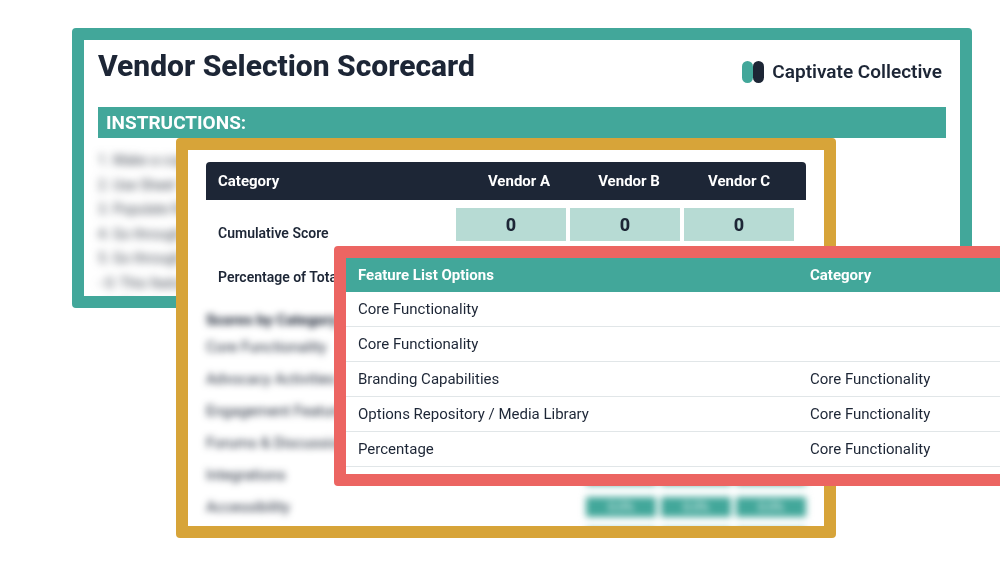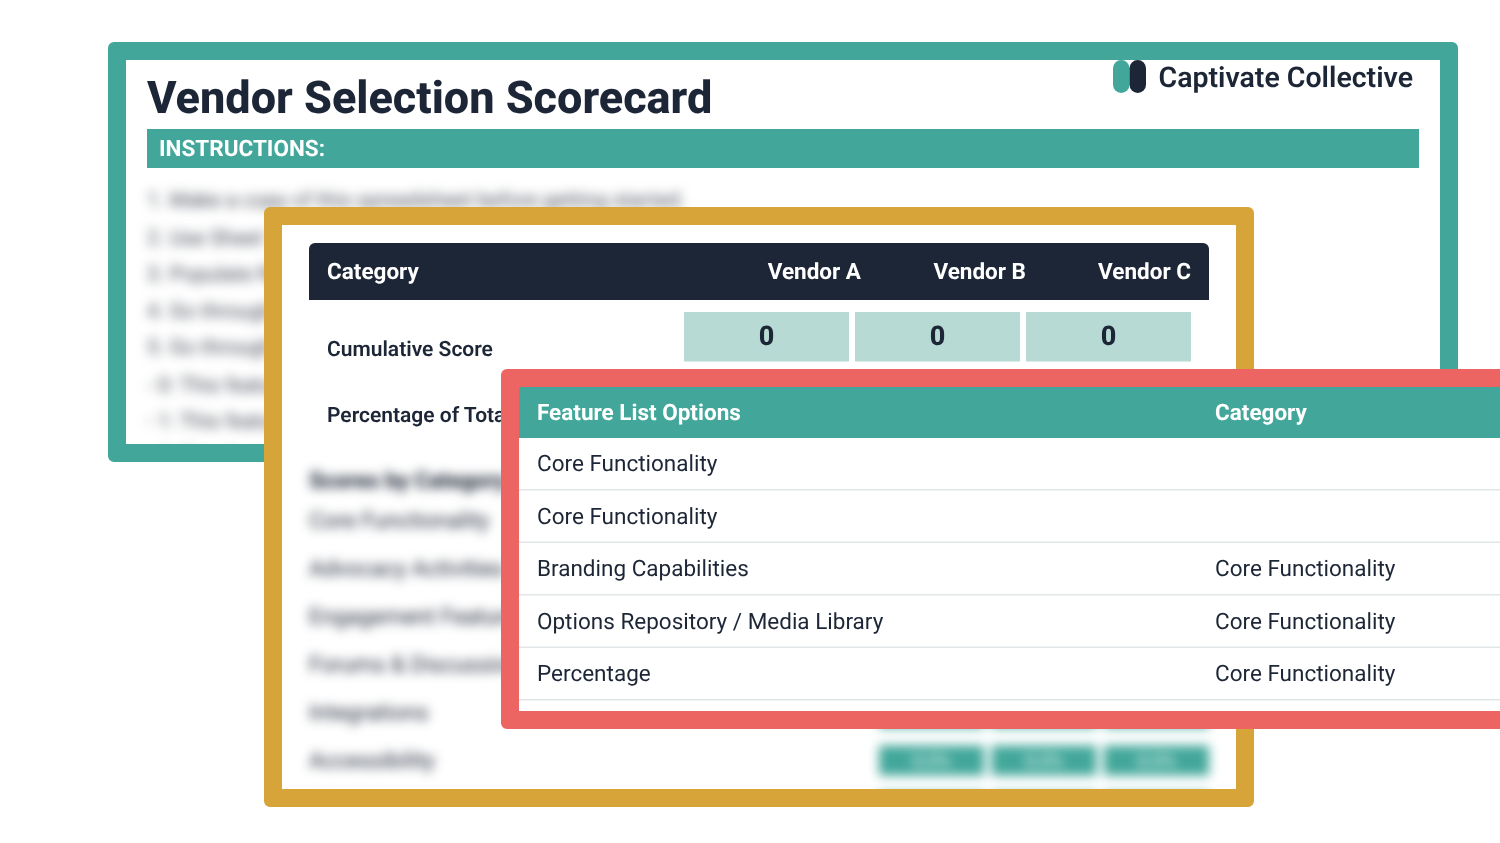--- a/index.html
+++ b/index.html
@@ -1,31 +1,31 @@
 <!DOCTYPE html>
 <html><head>
 <meta charset="utf-8">
 <style>
 *{margin:0;padding:0;box-sizing:border-box}
 body{font-family:-apple-system,BlinkMacSystemFont,"Segoe UI",Roboto,Helvetica,Arial,sans-serif;width:1000px;height:562px;position:relative;background:#fff;overflow:hidden}
 .card1{position:absolute;left:72px;top:28px;width:900px;height:280px;background:#fff;border:12px solid #42a79a;border-radius:4px;padding:8px 14px;overflow:hidden}
-.title{font-size:30px;font-weight:800;color:#1d2636;margin-bottom:3px}
-.brand{position:absolute;right:18px;top:0;display:flex;align-items:flex-start;gap:8px}
+.title{font-size:30px;font-weight:800;color:#1d2636;margin-bottom:24px}
+.brand{position:absolute;right:18px;top:20px;display:flex;align-items:flex-end;gap:8px}
 .brand-logo{width:22px;height:22px;position:relative}
 .brand-logo .l,.brand-logo .r{position:absolute;width:11px;height:22px;border-radius:11px}
 .brand-logo .l{left:0;background:#42a79a}
 .brand-logo .r{right:0;background:#1d2636}
 .brand-text{font-size:19px;font-weight:600;color:#1d2636}
-.instr-bar{background:#42a79a;color:#fff;font-weight:700;font-size:15px;padding:4px 8px}
+.instr-bar{background:#42a79a;color:#fff;font-weight:700;font-size:19px;padding:4px 8px}
 .blur-lines{margin-top:10px;filter:blur(4px);color:#404752;font-size:14px;line-height:1.75;white-space:pre-line}
 
 .card2{position:absolute;left:176px;top:138px;width:660px;height:400px;background:#fff;border:12px solid #d7a439;border-radius:4px;padding:12px 18px;overflow:hidden}
 .thead{display:flex;background:#1d2636;color:#fff;font-weight:700;font-size:15px;padding:10px 12px;border-radius:4px 4px 0 0}
 .thead .cat{flex:1}
-.thead .vc{width:110px;text-align:right}
+.thead .vc{width:110px;text-align:center}
 .trow{display:flex;align-items:flex-end;padding:8px 12px;font-size:14px;color:#1d2636}
 .trow .rlabel{flex:1;font-weight:600}
 .trow .cell{width:110px;text-align:center;margin-left:4px;padding:6px 0}
 .t0{background:#b7dbd4;font-size:18px;font-weight:800}
 .t1{background:#42a79a;color:#fff}
 .blur-c2{margin-top:18px;filter:blur(3.5px);color:#1d2636;font-size:15px}
 .blur-c2 .hdr{font-weight:800;margin-bottom:8px}
 .blur-c2 .line{display:flex;align-items:center;margin-bottom:12px}
 .blur-c2 .line .lbl{flex:1}
 .blur-c2 .line .pc{width:70px;text-align:center;background:#42a79a;color:#fff;margin-left:5px;padding:3px 0;font-size:12px}

